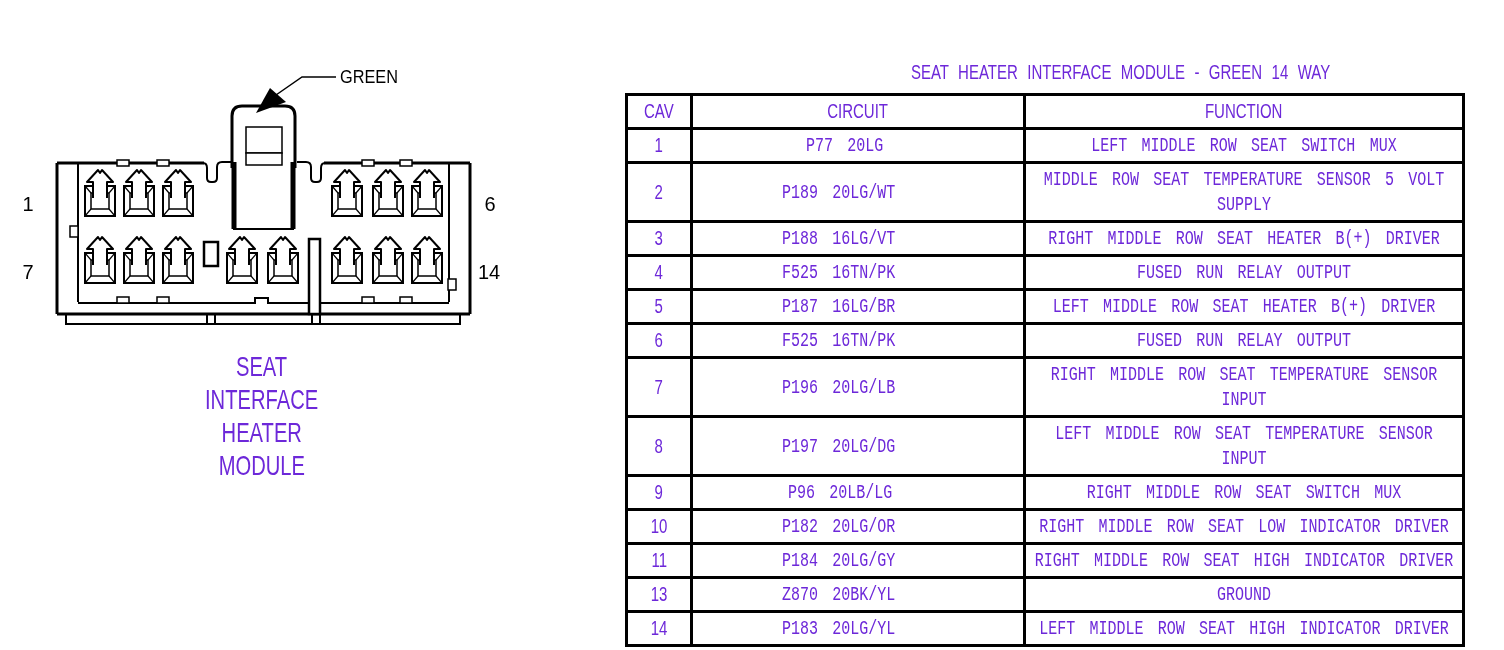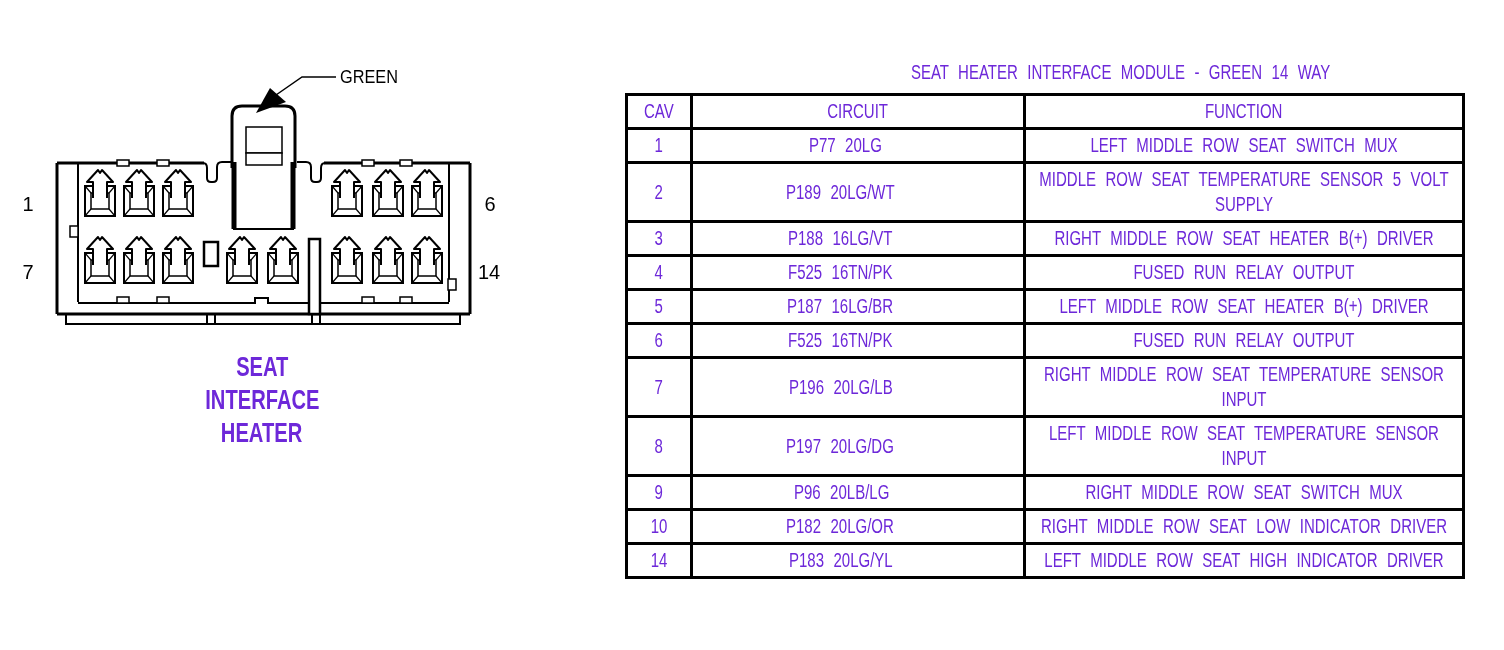--- a/index.html
+++ b/index.html
@@ -2,33 +2,33 @@
 <html><head>
 <meta charset="utf-8">
 <style>
   html,body{margin:0;padding:0;background:#fff;}
   #page{position:relative;width:1504px;height:650px;background:#fff;overflow:hidden;
         font-family:"Liberation Sans","DejaVu Sans",sans-serif;color:#6d28d9;margin-top:31px;}
 
   
   #connector-svg{position:absolute;left:0;top:0;}
   .cap{position:absolute;left:137px;top:319px;width:250px;text-align:center;
-       font-weight:bold;font-size:28px;line-height:33px;letter-spacing:0px;}
+       font-weight:normal;font-size:28px;line-height:33px;letter-spacing:0px;}
   .cap .ln{display:block;}
   .cap .tx{display:inline-block;transform:scaleX(.72);transform-origin:50% 50%;white-space:nowrap;}
 
   
   #table-wrap{position:absolute;left:625px;top:30px;width:992px;}
   #tbl-title{text-align:center;font-size:20px;height:24px;margin-bottom:8px;word-spacing:7px;}
   #tbl-title .tx{display:inline-block;transform:scaleX(.75);transform-origin:50% 50%;white-space:nowrap;}
   table.pinout{width:840px;table-layout:fixed;border-collapse:collapse;border:3px solid #000;}
   table.pinout th,table.pinout td{border:3px solid #000;padding:3px 4px;font-size:20px;
         font-weight:normal;line-height:25px;vertical-align:middle;word-spacing:7px;overflow:visible;text-align:center;}
   .ctr{text-align:center;}
-  .lft{text-align:left;}
+  .lft{text-align:left;font-family:Liberation Mono, monospace;}
   .tx{display:inline-block;transform:scaleX(.75);transform-origin:50% 50%;white-space:nowrap;}
   .txl{display:inline-block;transform:scaleX(.75);transform-origin:0 50%;white-space:nowrap;}
   .txw{display:inline-block;width:133.33%;transform:scaleX(.75);transform-origin:0 50%;}
 </style>
 </head>
 <body>
 
 <div id="page">
 
   <svg id="connector-svg" width="600" height="310" viewBox="0 0 600 310" xmlns="http://www.w3.org/2000/svg">
@@ -115,20 +115,21 @@
       <text x="490" y="180" font-size="20" text-anchor="middle">6</text>
       <text x="28" y="248" font-size="20" text-anchor="middle">7</text>
       <text x="489" y="248" font-size="20" text-anchor="middle">14</text>
     </g>
   </svg>
 
   <div class="cap">
     <span class="ln"><span class="tx">SEAT</span></span>
     <span class="ln"><span class="tx">INTERFACE</span></span>
     <span class="ln"><span class="tx">HEATER</span></span>
+    <span class="ln"><span class="tx">MODULE</span></span>
   </div>
 
   <div id="table-wrap">
     <div id="tbl-title">
       <span class="tx">SEAT HEATER INTERFACE MODULE - GREEN 14 WAY</span>
     </div>
     <table class="pinout">
       <colgroup>
         <col style="width:65px">
           <col style="width:333px">
@@ -186,20 +187,30 @@
             <td class="ctr"><span class="tx">9</span></td>
             <td class="lft"><span class="txl">P96 20LB/LG</span></td>
             <td class="lft"><span class="txw">RIGHT MIDDLE ROW SEAT SWITCH MUX</span></td>
           </tr>
           <tr>
             <td class="ctr"><span class="tx">10</span></td>
             <td class="lft"><span class="txl">P182 20LG/OR</span></td>
             <td class="lft"><span class="txw">RIGHT MIDDLE ROW SEAT LOW INDICATOR DRIVER</span></td>
           </tr>
           <tr>
+            <td class="ctr"><span class="tx">11</span></td>
+            <td class="lft"><span class="txl">P184 20LG/GY</span></td>
+            <td class="lft"><span class="txw">RIGHT MIDDLE ROW SEAT HIGH INDICATOR DRIVER</span></td>
+          </tr>
+          <tr>
+            <td class="ctr"><span class="tx">13</span></td>
+            <td class="lft"><span class="txl">Z870 20BK/YL</span></td>
+            <td class="lft"><span class="txw">GROUND</span></td>
+          </tr>
+          <tr>
             <td class="ctr"><span class="tx">14</span></td>
             <td class="lft"><span class="txl">P183 20LG/YL</span></td>
             <td class="lft"><span class="txw">LEFT MIDDLE ROW SEAT HIGH INDICATOR DRIVER</span></td>
           </tr>
         </tbody>
     </table>
   </div>
 
 </div>
 

